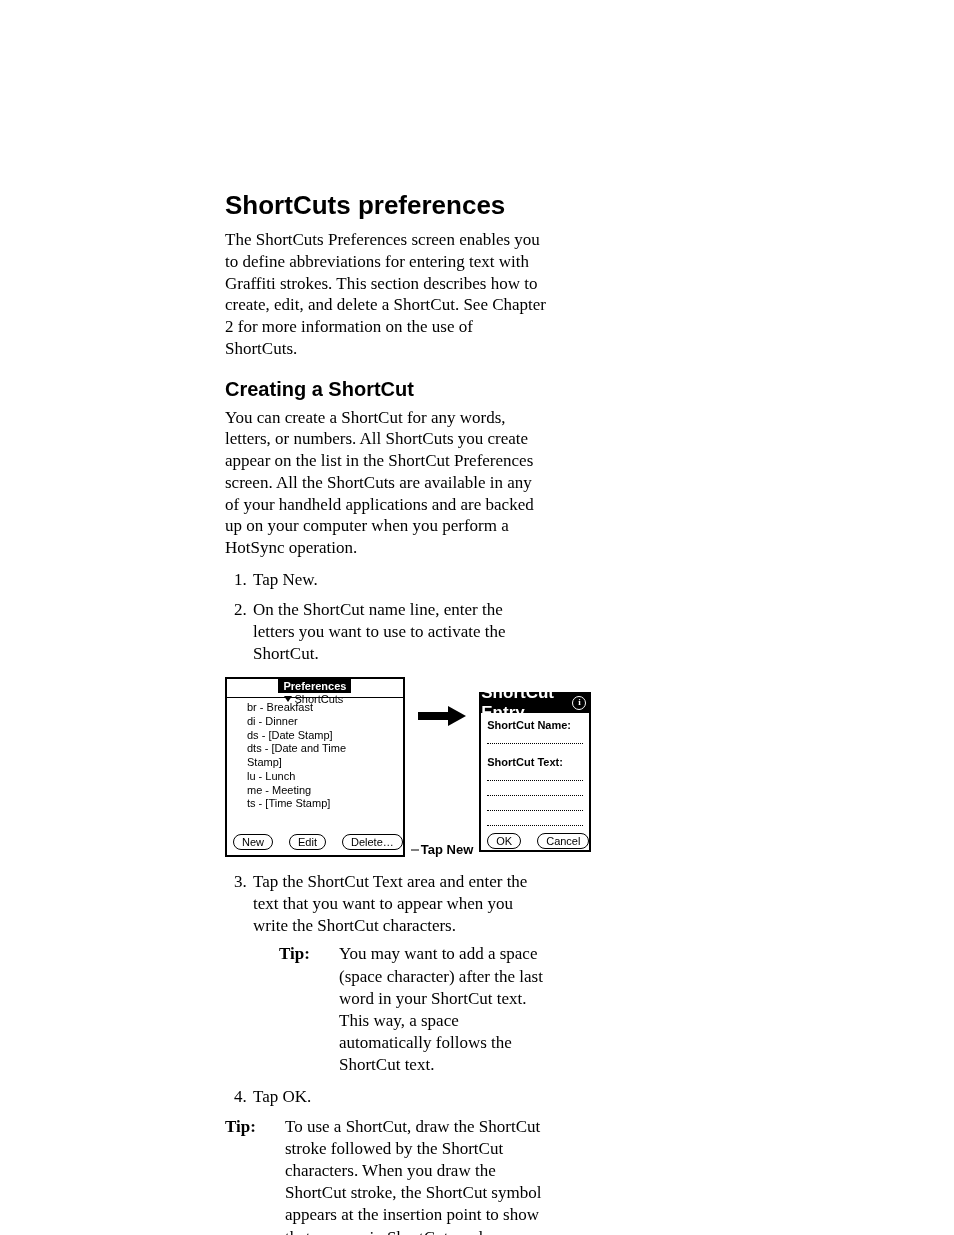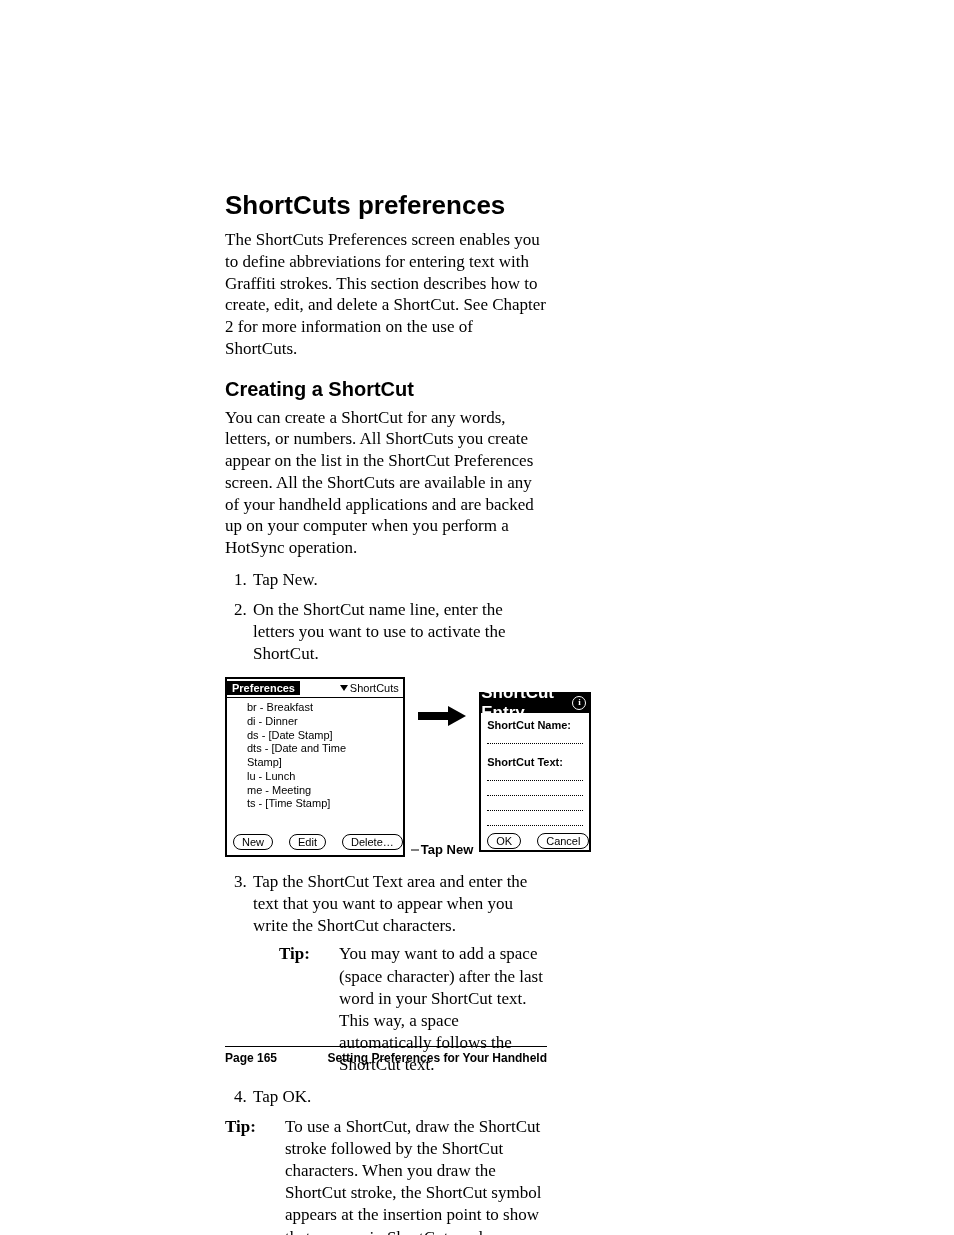--- a/index.html
+++ b/index.html
@@ -75,20 +75,21 @@
     font-size: 11px;
     display: flex;
     flex-direction: column;
     background: #fff;
   }
   .palm-titlebar {
     display: flex;
     align-items: center;
     height: 18px;
     border-bottom: 1px solid #000;
+    flex-direction: column;
   }
   .palm-title-left {
     background: #000;
     color: #fff;
     font-weight: 700;
     padding: 1px 5px;
     font-size: 11px;
   }
   .palm-title-spacer { flex: 1; }
   .palm-dropdown {
@@ -285,20 +286,14 @@
       </div>
     </li>
     <li>Tap OK.</li>
   </ol>
 
   <div class="tip-row">
     <span class="tip-label">Tip:</span>
     <span>To use a ShortCut, draw the ShortCut stroke followed by the ShortCut characters. When you draw the ShortCut stroke, the ShortCut symbol appears at the insertion point to show that you are in ShortCut mode.</span>
   </div>
 
-  <div class="footer">
-    <div class="footer-line">
-      <span>Page 165</span>
-      <span>Setting Preferences for Your Handheld</span>
-    </div>
-  </div>
 
 </div>
 
 </body></html>

